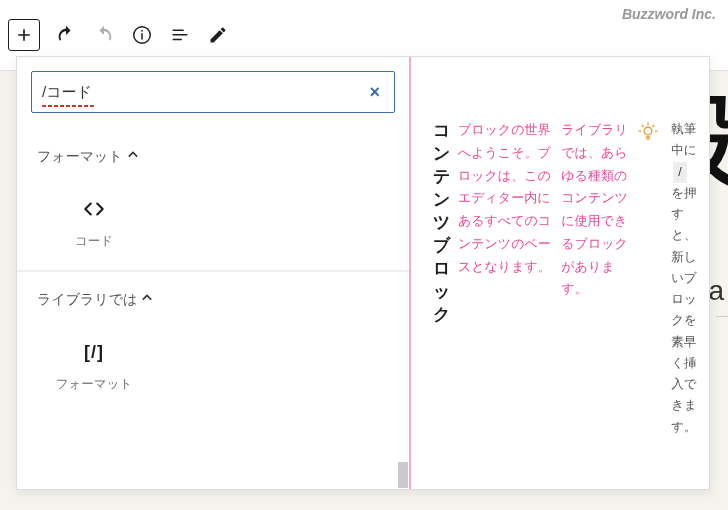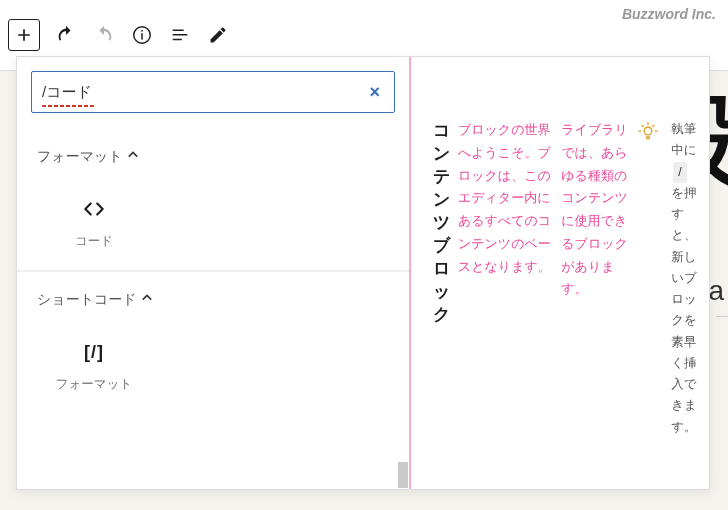--- a/index.html
+++ b/index.html
@@ -266,21 +266,21 @@
           <svg width="26" height="26" viewBox="0 0 24 24">
               <path d="M9 7l-5 5 5 5M15 7l5 5-5 5" fill="none" stroke="currentColor" stroke-width="2" stroke-linecap="round" stroke-linejoin="round"></path>
             </svg>
         </span>
         <span class="block-label">コード</span>
       </div>
 
       <div class="section-footer-line"></div>
 
       <div class="section-header">
-        <span class="section-title">ショートコード</span>
+        <span class="section-title">ライブラリでは</span>
         <span class="chevron">
           <svg width="20" height="20" viewBox="0 0 24 24">
               <path d="M7 14l5-5 5 5" fill="none" stroke="currentColor" stroke-width="2"></path>
             </svg>
         </span>
       </div>
       <div class="block-item">
         <span class="block-icon" style="font-weight:700;font-size:18px;letter-spacing:1px;">[/]</span>
         <span class="block-label">フォーマット</span>
       </div>

